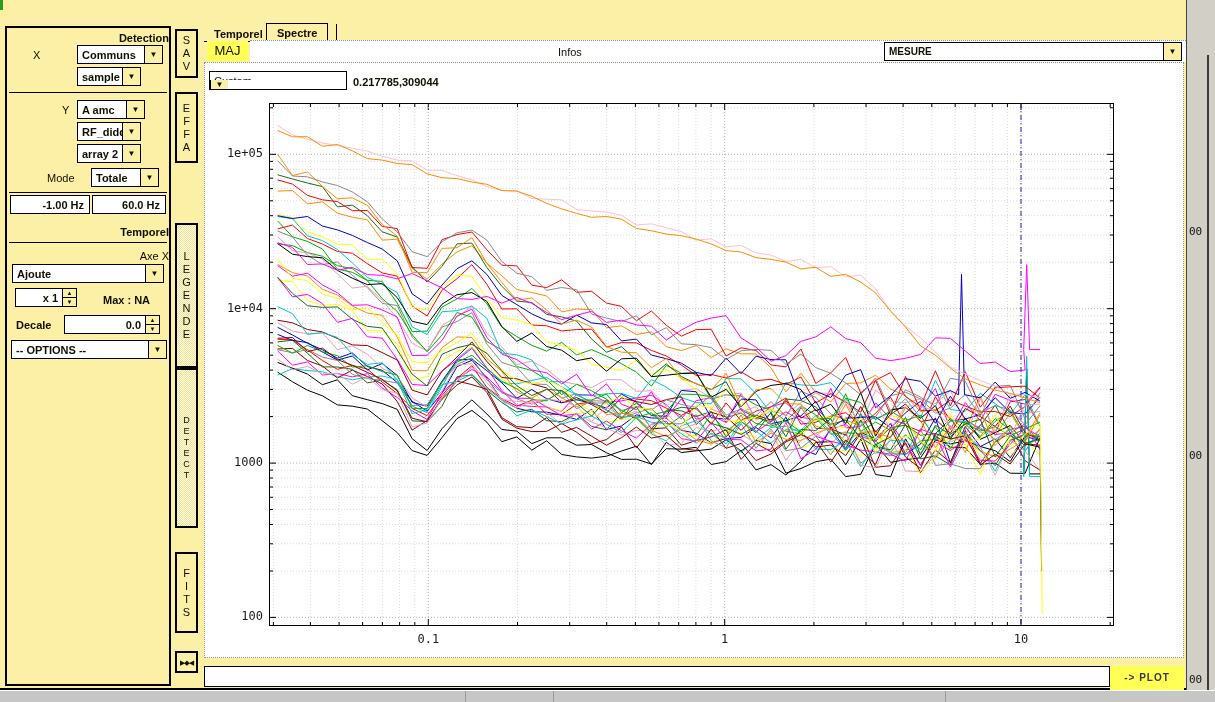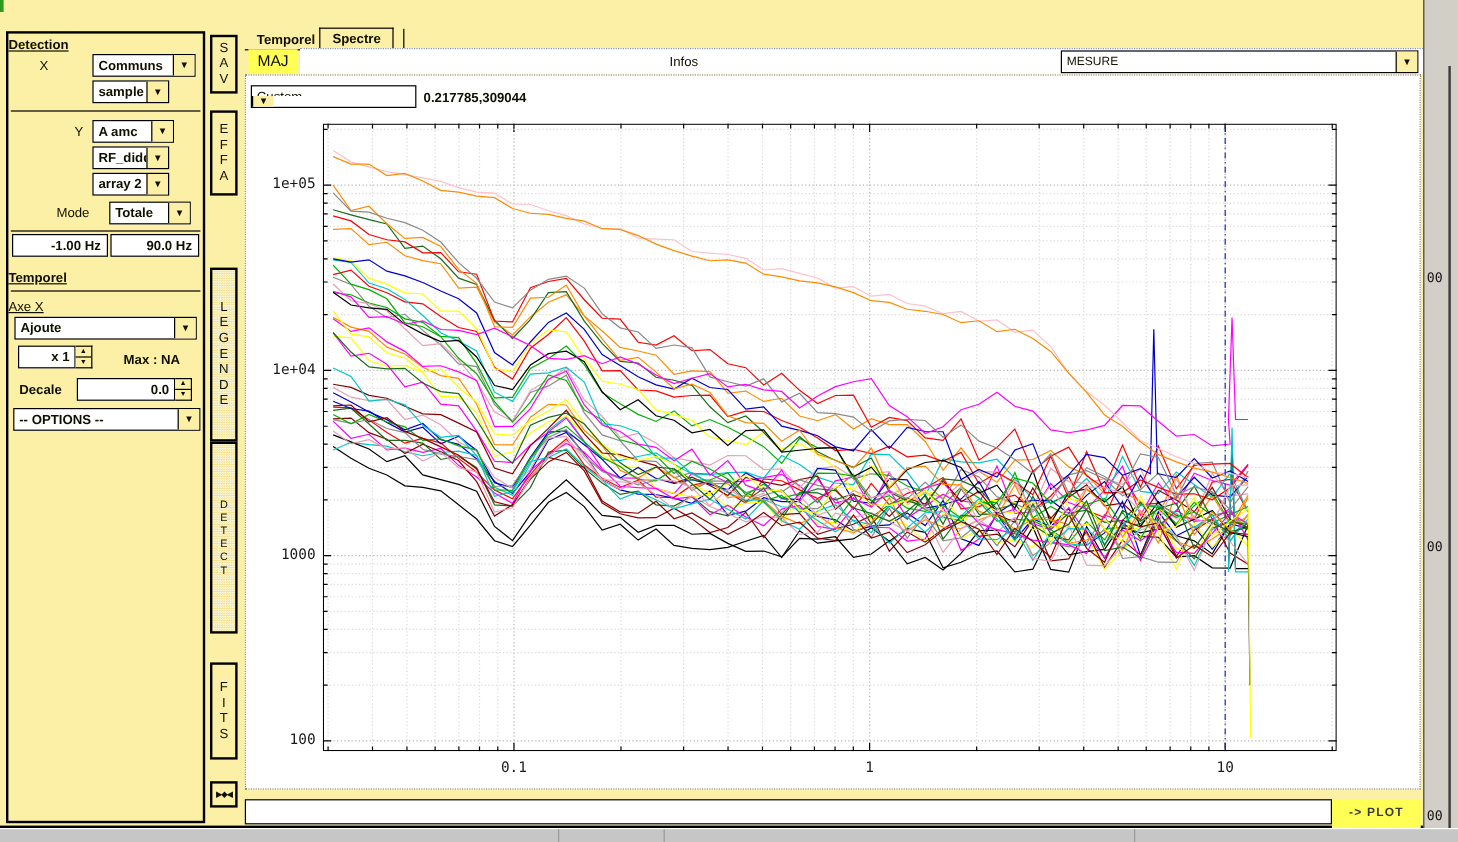--- a/index.html
+++ b/index.html
@@ -9,21 +9,21 @@
   .titlebar{position:absolute;left:0;top:0;width:100%;height:22px;background:#4d6b80;}
   .gpx{position:absolute;left:0;top:0;width:3px;height:10px;background:#2e9b1e;}
   .win-icon{position:absolute;left:28px;top:5px;width:17px;height:13px;background:#f4f4f4;border:1px solid #1c2b33;}
   .win-icon::before{content:"";position:absolute;left:0;top:0;width:100%;height:4px;background:#c9c9c9;border-bottom:1px solid #1c2b33;}
   .title{position:absolute;left:0;right:120px;top:4px;text-align:center;font-size:12px;font-weight:bold;color:#fff;}
   .tb-btns{position:absolute;right:6px;top:2px;display:flex;gap:4px;}
   .tb-btn{width:16px;height:17px;color:#fff;font-size:12px;font-weight:bold;text-align:center;line-height:17px;cursor:default;}
   
   .sidebar{position:absolute;left:5px;top:26px;width:166px;height:660px;border:2px solid #000;background:#fcefa6;box-sizing:border-box;}
   .lbl{position:absolute;font-size:11px;color:#101000;white-space:nowrap;}
-  .sec-title{position:absolute;width:100%;text-align:left;font-size:11px;font-weight:bold;color:#101000;text-decoration:underline;}
+  .sec-title{position:absolute;width:100%;text-align:right;font-size:11px;font-weight:bold;color:#101000;}
   .hr{position:absolute;height:1px;background:#000;}
   .combo{position:absolute;display:flex;border:1px solid #000;background:#fff;height:19px;box-sizing:border-box;}
   .combo .txt{flex:1;font-size:11px;font-weight:bold;padding:3px 2px 0 4px;white-space:nowrap;overflow:hidden;color:#101000;}
   .combo .arr{width:17px;background:#fcefa6;border-left:1px solid #000;display:flex;align-items:center;justify-content:center;font-size:8px;color:#101000;}
   .entry{position:absolute;border:1px solid #000;background:#fff;font-size:11px;font-weight:bold;text-align:right;padding:3px 5px 0 0;box-sizing:border-box;height:19px;color:#101000;}
   .spin{position:absolute;display:flex;height:19px;box-sizing:border-box;}
   .spin .val{border:1px solid #000;background:#fff;font-size:11px;font-weight:bold;text-align:right;padding:3px 4px 0 0;box-sizing:border-box;flex:1;color:#101000;}
   .spin .arrs{width:13px;display:flex;flex-direction:column;border:1px solid #000;border-left:none;background:#fcefa6;}
   .spin .arrs span{flex:1;font-size:6px;text-align:center;line-height:8px;color:#101000;border-bottom:1px solid #000;}
   .spin .arrs span:last-child{border-bottom:none;}
@@ -90,21 +90,21 @@
           <span class="arr">▼</span>
       </div>
       <div class="lbl" style="left:40px;top:144px;">Mode</div>
       <div class="combo" style="left:84px;top:140px;width:68px;">
         <span class="txt">Totale</span>
           <span class="arr">▼</span>
       </div>
       <div class="hr" style="left:2px;top:164px;width:158px;"></div>
 
       <div class="entry" style="left:3px;top:167px;width:80px;">-1.00 Hz</div>
-      <div class="entry" style="left:85px;top:167px;width:74px;">90.0 Hz</div>
+      <div class="entry" style="left:85px;top:167px;width:74px;">60.0 Hz</div>
 
       <div class="sec-title" style="top:198px;">Temporel</div>
       <div class="hr" style="left:2px;top:214px;width:158px;"></div>
       <div class="sec-title" style="top:222px;font-weight:normal;">Axe X</div>
       <div class="combo" style="left:5px;top:236px;width:152px;">
         <span class="txt">Ajoute</span>
           <span class="arr">▼</span>
       </div>
       <div class="spin" style="left:8px;top:260px;width:62px;">
         <span class="val">x 1</span>
@@ -138,21 +138,21 @@
       </div>
 
     <div class="tab inactive" style="left:204px;">Temporel</div>
     <div class="tab active" style="left:266px;">Spectre</div>
     <div class="tab-end" style="left:336px;top:24px;height:16px;"></div>
 
     <div class="maj">MAJ</div>
     <div class="infos-strip">
       <div class="infos-label">Infos</div>
       <div class="combo" style="right:4px;top:1px;width:298px;background:#fff;">
-        <span class="txt" style="font-weight:normal;font-size:10px;">MESURE</span>
+        <span class="txt" style="font-weight:bold;font-size:10px;">MESURE</span>
           <span class="arr">▼</span>
       </div>
     </div>
 
     <div class="plot-wrap" id="plot-area">
       <div class="combo" style="left:4px;top:8px;width:138px;flex-direction:column;">
         <span class="txt" style="font-weight:normal;">Custom</span>
           <span class="arr">▼</span>
       </div>
       <div class="coord">0.217785,309044</div>

